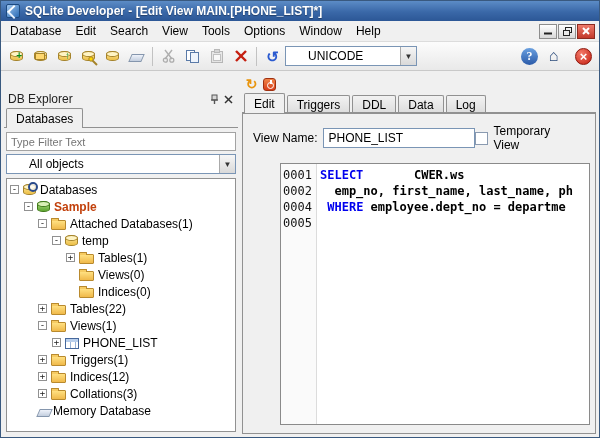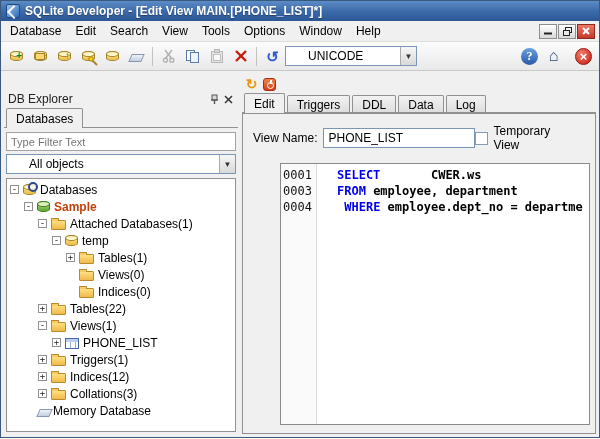--- a/index.html
+++ b/index.html
@@ -113,21 +113,21 @@
   .rp-content{flex:1;border:1px solid #919191;background:#f0f0f0;display:flex;flex-direction:column;min-height:0;}
   .name-row{flex:none;display:flex;align-items:center;padding:10px 8px 4px 10px;}
   .name-label{margin-right:6px;white-space:nowrap;}
   .name-input{width:152px;height:20px;border:1px solid #7a95b5;padding:0 4px;
     font:12px "Liberation Sans",sans-serif;background:#fff;}
   .chk-wrap{margin-left:auto;margin-right:28px;display:flex;align-items:center;gap:5px;}
   .checkbox{width:13px;height:13px;border:1px solid #8a9ab0;background:#fff;flex:none;}
   .editor{flex:1;margin:7px 5px 8px 37px;border:1px solid #8a8a8a;background:
     linear-gradient(90deg,#fafafa 0,#fafafa 35px,#dcdcdc 35px,#dcdcdc 36px,#fff 36px);
     font:12px/16px "DejaVu Sans Mono",monospace;overflow:hidden;padding-top:3px;min-height:0;}
-  .code-line{display:flex;height:16px;gap:17px;}
+  .code-line{display:flex;height:16px;}
   .ln{width:35px;flex:none;text-align:right;padding-right:4px;color:#111;}
   .lt{white-space:pre;padding-left:4px;}
   .kw{color:#0000ee;font-weight:bold;white-space:pre;}
   .pl{white-space:pre;font-weight:bold;}
 </style>
 </head>
 <body>
 
 <div class="window">
 
@@ -363,25 +363,29 @@
             <span class="checkbox"></span>
             <span>Temporary View</span>
           </span>
         </div>
         <div class="editor">
           <div class="code-line">
             <span class="ln">0001</span>
             <span class="lt"><span class="pl"></span><span class="kw">SELECT</span><span class="pl">       CWER.ws</span></span>
           </div>
           <div class="code-line">
-            <span class="ln">0003</span>
-            <span class="lt"><span class="pl"></span><span class="kw">FROM</span><span class="pl"> employee, department</span></span>
+            <span class="ln">0002</span>
+            <span class="lt"><span class="pl">  emp_no, first_name, last_name, ph</span><span class="kw"></span><span class="pl"></span></span>
           </div>
           <div class="code-line">
             <span class="ln">0004</span>
             <span class="lt"><span class="pl"> </span><span class="kw">WHERE</span><span class="pl"> employee.dept_no = departme</span></span>
           </div>
+          <div class="code-line">
+            <span class="ln">0005</span>
+            <span class="lt"><span class="pl"></span><span class="kw"></span><span class="pl"></span></span>
+          </div>
         </div>
       </div>
     </div>
 
   </div>
 </div>
 
 </body></html>

